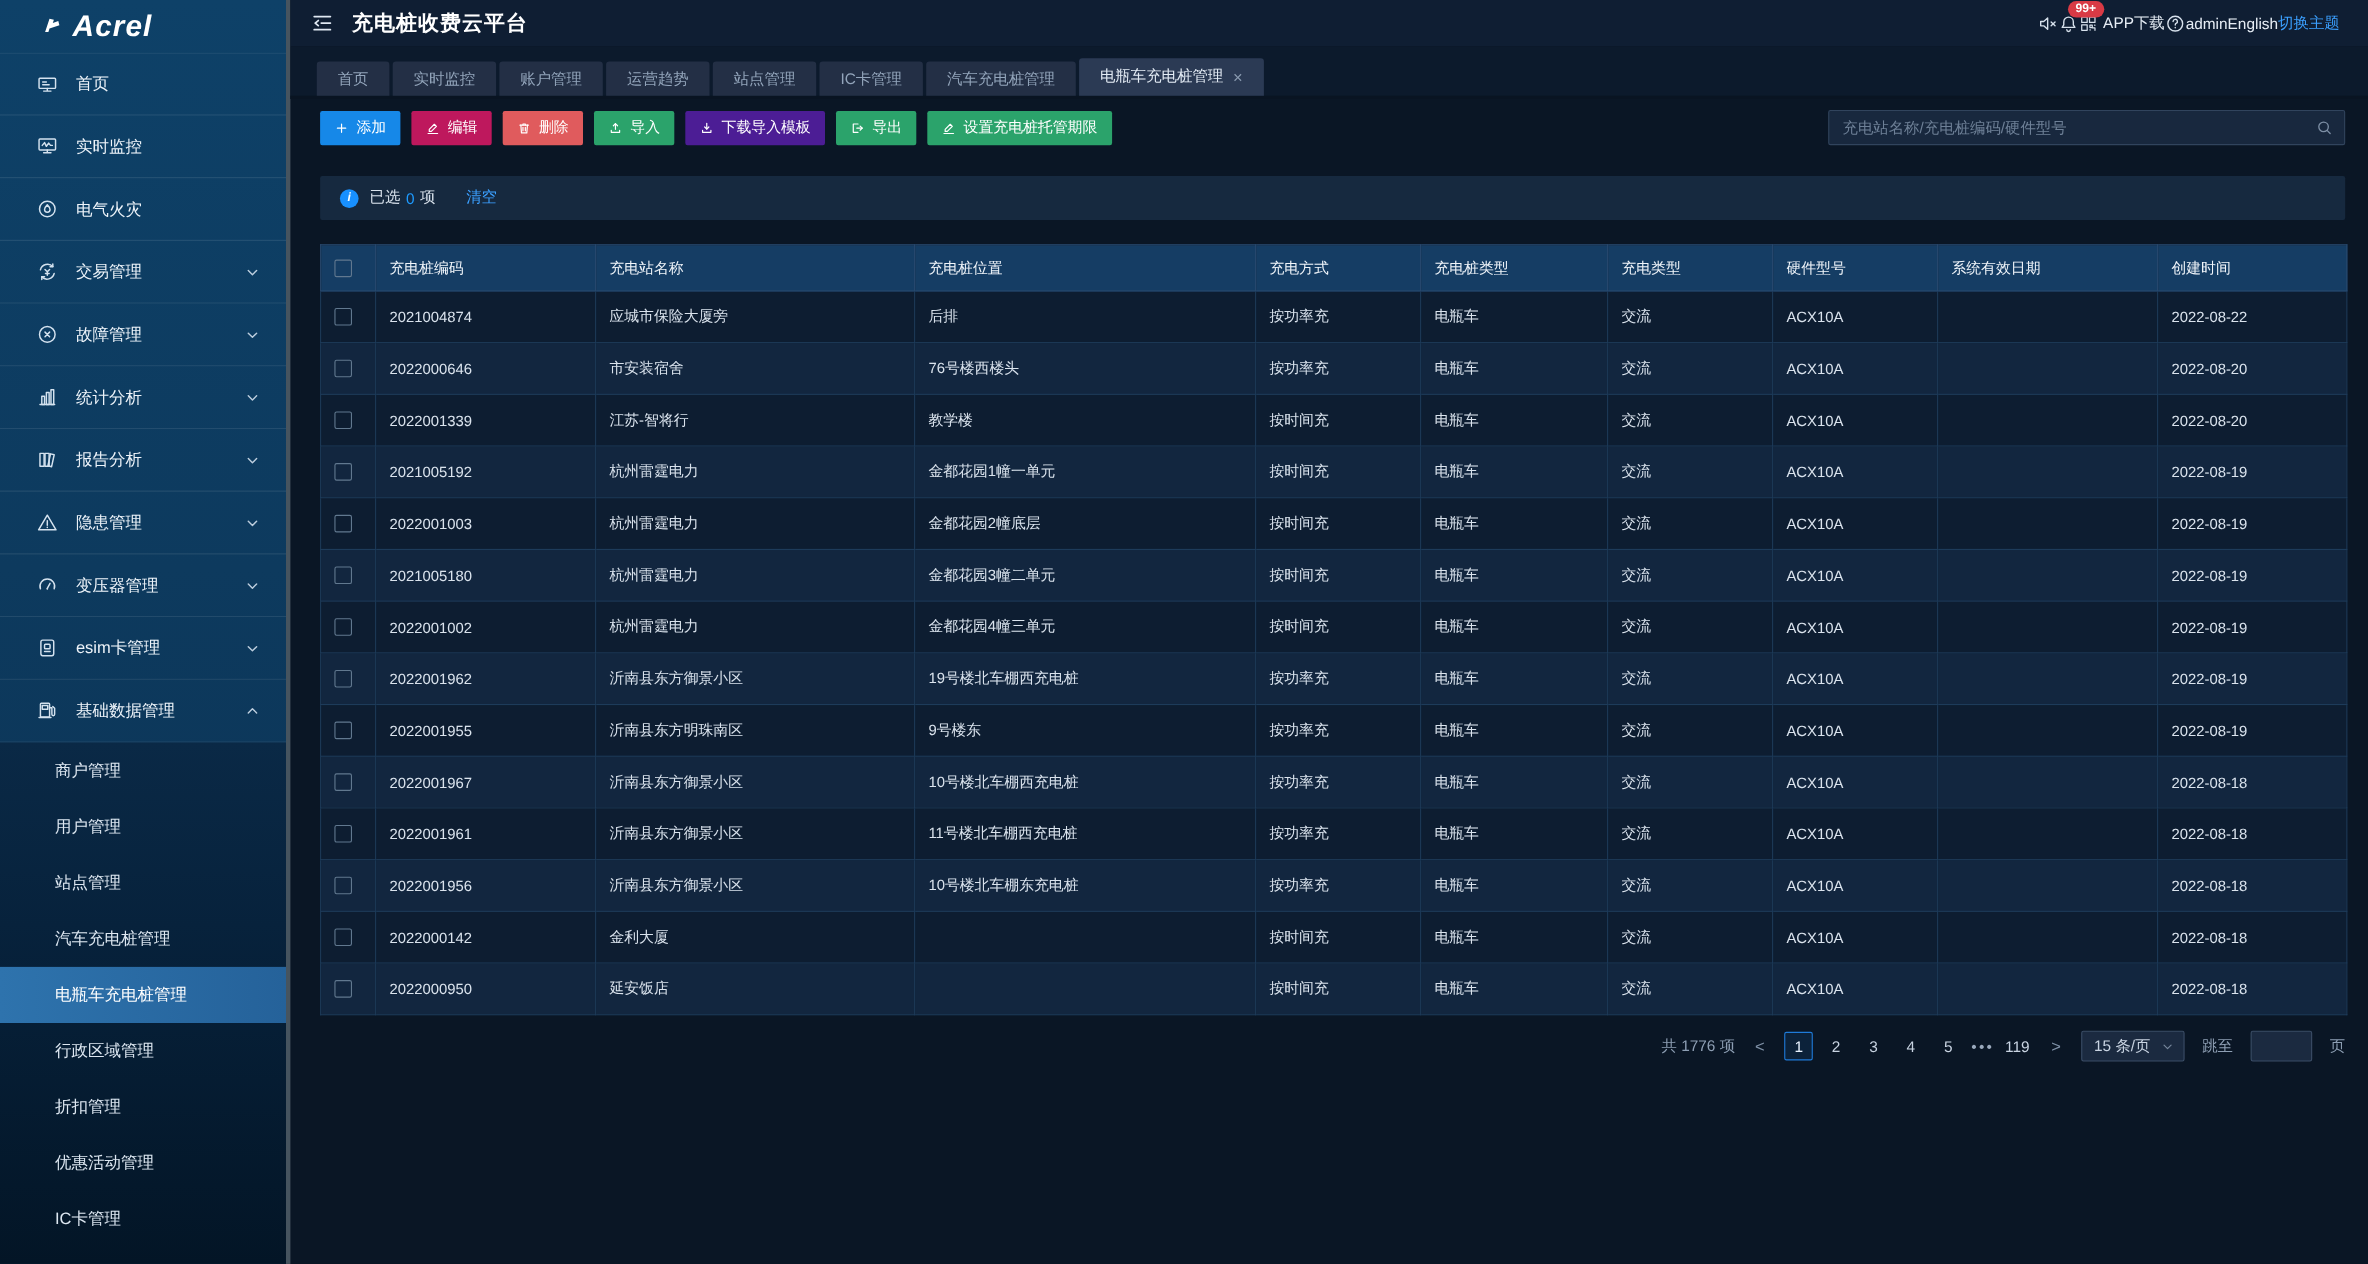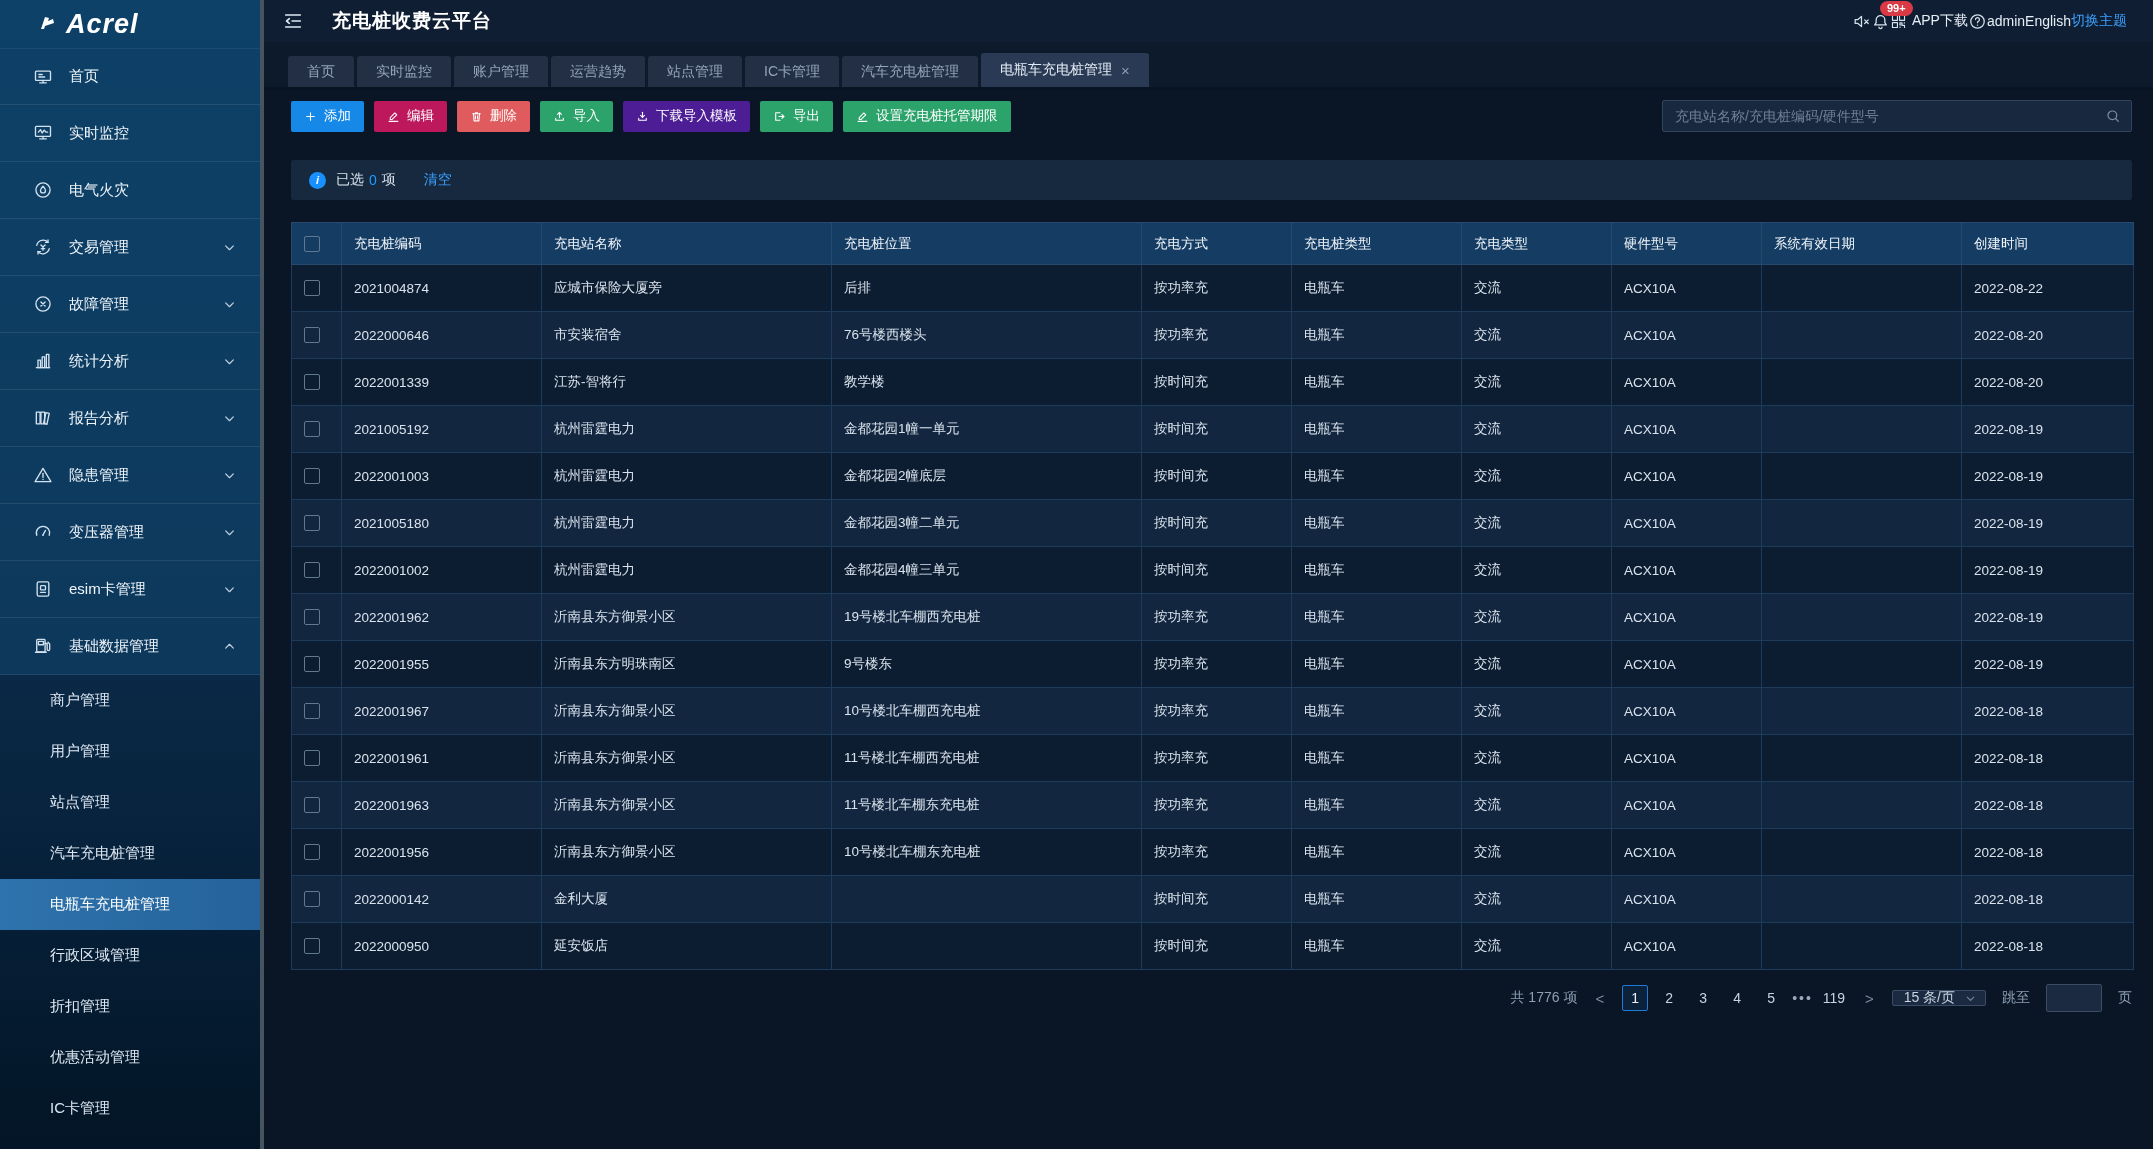--- a/index.html
+++ b/index.html
@@ -44,21 +44,21 @@
   .sub-item.active { background:linear-gradient(90deg,#2e73ad,#25629a); color:#fff; }
 
   
   .main { flex:1; min-width:0; display:flex; flex-direction:column; border-left:4px solid #46545f; }
 
   .topbar {
     height:42px; flex:0 0 42px; background:#0f1e33;
     display:flex; align-items:center; padding:0 26px 0 18px; color:#e6edf5;
   }
   .collapse-btn { width:22px; height:22px; color:#dfe8f2; cursor:pointer; }
-  .topbar-title { font-size:19px; font-weight:bold; margin-left:28px; letter-spacing:1px; color:#fff; }
+  .topbar-title { font-size:19px; font-weight:bold; margin-left:16px; letter-spacing:1px; color:#fff; }
   .topbar-right { margin-left:auto; display:flex; align-items:center; font-size:14px; }
   .tb-icon { width:19px; height:19px; color:#d7e1ec; cursor:pointer; display:block; }
   .bell-wrap { position:relative; cursor:pointer; }
   .badge {
     position:absolute; top:-11px; left:9px; background:#d93a45; color:#fff;
     font-size:11px; font-weight:bold; padding:1.5px 7px; border-radius:9px; white-space:nowrap;
   }
   .app-dl { display:flex; align-items:center; gap:5px; cursor:pointer; color:#e6edf5; }
   .app-dl .tb-icon { width:17px; height:17px; }
   .help-wrap { cursor:pointer; }
@@ -139,21 +139,21 @@
   .pg-total { color:#8e9fb4;text-align:center; }
   .pg-arrow { color:#7e90a6; font-size:15px; cursor:pointer; padding:0 2px; }
   .pages { display:flex; align-items:center; gap:8px; }
   .pg-num {
     min-width:26px; height:26px; display:inline-flex; align-items:center; justify-content:center;
     color:#c9d4e2; cursor:pointer; border-radius:2px;
   }
   .pg-num.current { border:1px solid #1f7bd9; color:#e8f2ff; background:rgba(31,123,217,0.12); }
   .pg-dots { color:#9aa9bc; letter-spacing:2px; }
   .page-size-select {
-    height:16px; border:1px solid #3b4d66; background:#1b2a40; border-radius:2px;
+    height:28px; border:1px solid #3b4d66; background:#1b2a40; border-radius:2px;
     display:flex; align-items:center; gap:10px; padding:0 9px 0 11px;
     color:#c9d4e2; cursor:pointer;
   }
   .page-size-select .caret { width:11px; height:11px; color:#76879c; display:flex; }
   .jump-label, .jump-unit { color:#8e9fb4; }
   .jump-input {
     width:56px; height:28px; border:1px solid #3b4d66; background:#1b2a40;
     border-radius:2px; color:#cfd9e6; font-size:14px; text-align:center;
     outline:none; font-family:inherit;
   }
@@ -681,32 +681,20 @@
               <td>11号楼北车棚西充电桩</td>
               <td>按功率充</td>
               <td>电瓶车</td>
               <td>交流</td>
               <td>ACX10A</td>
               <td></td>
               <td>2022-08-18</td>
             </tr>
             <tr class="data-row">
               <td><span class="checkbox"></span></td>
-              <td>2022001963</td>
-              <td>沂南县东方御景小区</td>
-              <td>11号楼北车棚东充电桩</td>
-              <td>按功率充</td>
-              <td>电瓶车</td>
-              <td>交流</td>
-              <td>ACX10A</td>
-              <td></td>
-              <td>2022-08-18</td>
-            </tr>
-            <tr class="data-row">
-              <td><span class="checkbox"></span></td>
               <td>2022001956</td>
               <td>沂南县东方御景小区</td>
               <td>10号楼北车棚东充电桩</td>
               <td>按功率充</td>
               <td>电瓶车</td>
               <td>交流</td>
               <td>ACX10A</td>
               <td></td>
               <td>2022-08-18</td>
             </tr>

